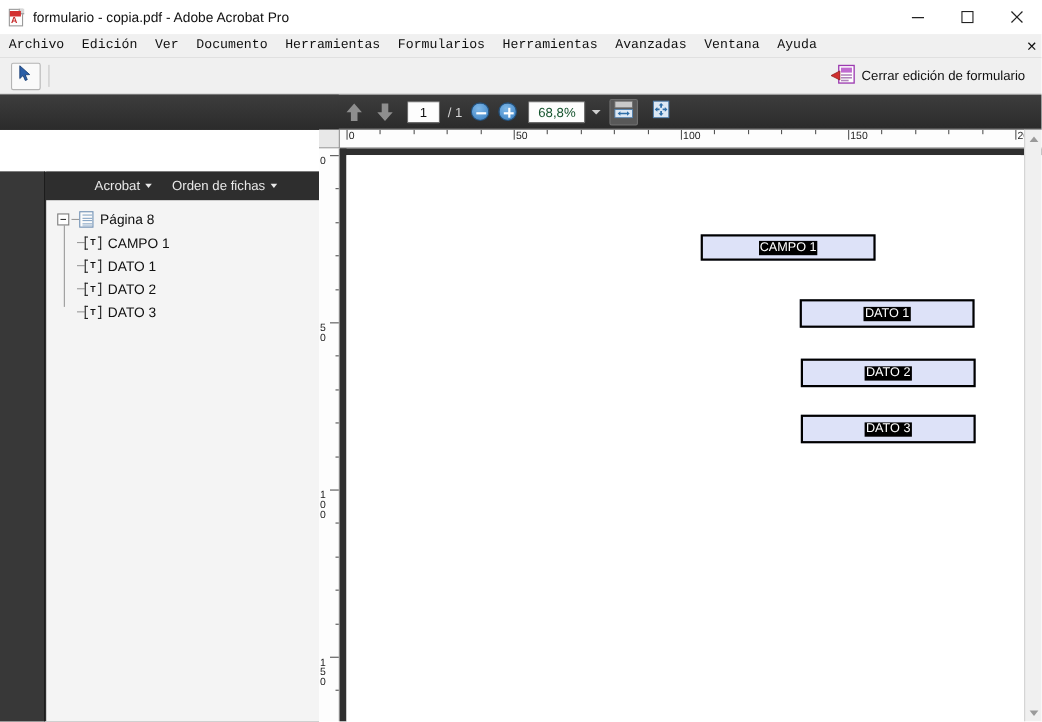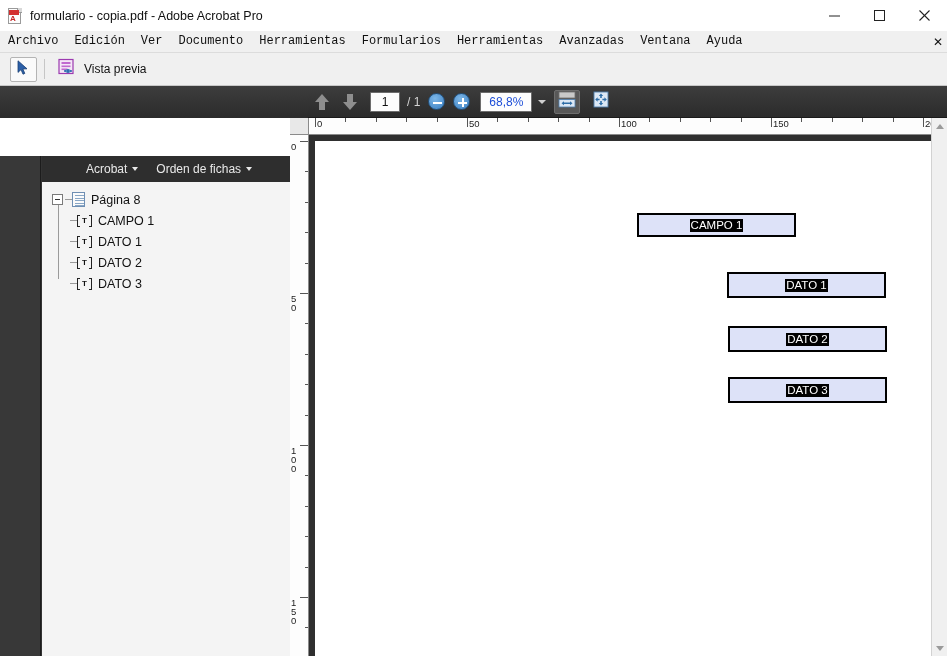--- a/index.html
+++ b/index.html
@@ -125,21 +125,21 @@
     border: 1px solid #23527e;
     position: relative; margin-left: 8px;
   }
   .circbtn i {
     position: absolute; background: #fff;
   }
   .circbtn .h { left: 3.5px; top: 7.5px; width: 9px; height: 2px; }
   .circbtn .v { left: 7.5px; top: 3.5px; width: 2px; height: 9px; }
   .zoombox {
     width: 52px; height: 20px; background: #fdfdfd; border: 1px solid #6d6d6d;
-    color: #1d4ed8; font-size: 12px; text-align: center; line-height: 18px;
+    color: #14532d; font-size: 12px; text-align: center; line-height: 18px;
     margin-left: 10px; border-radius: 1px;
   }
   .zoom-caret {
     width: 0; height: 0; border-left: 4px solid transparent;
     border-right: 4px solid transparent; border-top: 4px solid #cfcfcf;
     margin-left: 6px;
   }
   .navtool {
     width: 26px; height: 24px; margin-left: 8px;
     display: flex; align-items: center; justify-content: center;
@@ -382,37 +382,37 @@
       <span class="ico">
         <svg width="13" height="15" viewBox="0 0 13 15">
           <path d="M1 0.8 L1 12.4 L4.0 9.6 L6.0 14.2 L7.8 13.4 L5.9 9.0 L10.0 8.8 Z" fill="#2b5fa8" stroke="#1b3f73" stroke-width="0.8"></path>
         </svg>
       </span>
     </div>
 
 
     <div class="tb-sep"></div>
 
-    <div class="tb-btn">
+
+    <div class="tb-spacer"></div>
+
+
+    <div class="tb-btn" style="margin-right:10px;">
       <span class="ico">
-        <svg width="22" height="20" viewBox="0 0 22 20">
-          <rect x="2" y="1.5" width="14" height="14" fill="#f4e7f7" stroke="#9c3ab0" stroke-width="1.2"></rect>
-          <rect x="4.5" y="4" width="9" height="2" fill="#c06ad0"></rect>
-          <rect x="4.5" y="7.5" width="9" height="1.6" fill="#c06ad0"></rect>
-          <rect x="4.5" y="10.5" width="6" height="1.6" fill="#c06ad0"></rect>
-          <path d="M7 13 q4 -3 8 0 q-4 3 -8 0 Z" fill="#cfe3f7" stroke="#2f6fb0" stroke-width="1"></path>
-          <circle cx="11" cy="13" r="1.6" fill="#2f6fb0"></circle>
+        <svg width="24" height="20" viewBox="0 0 24 20">
+          <rect x="8.5" y="1.5" width="14" height="16" fill="#fdfdfd" stroke="#9c3ab0" stroke-width="1.2"></rect>
+          <rect x="10.5" y="3.5" width="10" height="4.5" fill="#c06ad0"></rect>
+          <rect x="10.5" y="9.5" width="10" height="1.4" fill="#b183bb"></rect>
+          <rect x="10.5" y="12" width="10" height="1.4" fill="#b183bb"></rect>
+          <rect x="10.5" y="14.5" width="7" height="1.4" fill="#b183bb"></rect>
+          <path d="M9.5 9.5 l0 -3 l-8 4.2 l8 4 l0 -3 Z" fill="#d12f2f" stroke="#8d1c1c" stroke-width="0.7"></path>
         </svg>
       </span>
-      <span>Vista previa</span>
-    </div>
-
-    <div class="tb-spacer"></div>
-
-
+      <span>Cerrar edición de formulario</span>
+    </div>
   </div>
 
   <div class="navbar">
     <div class="nav-left-fill"></div>
 
     <div class="nav-arrow">
       <svg width="22" height="22" viewBox="0 0 22 22">
         <path d="M11 3 L18 11 L14 11 L14 19 L8 19 L8 11 L4 11 Z" fill="#8e8e8e"></path>
       </svg>
     </div>

